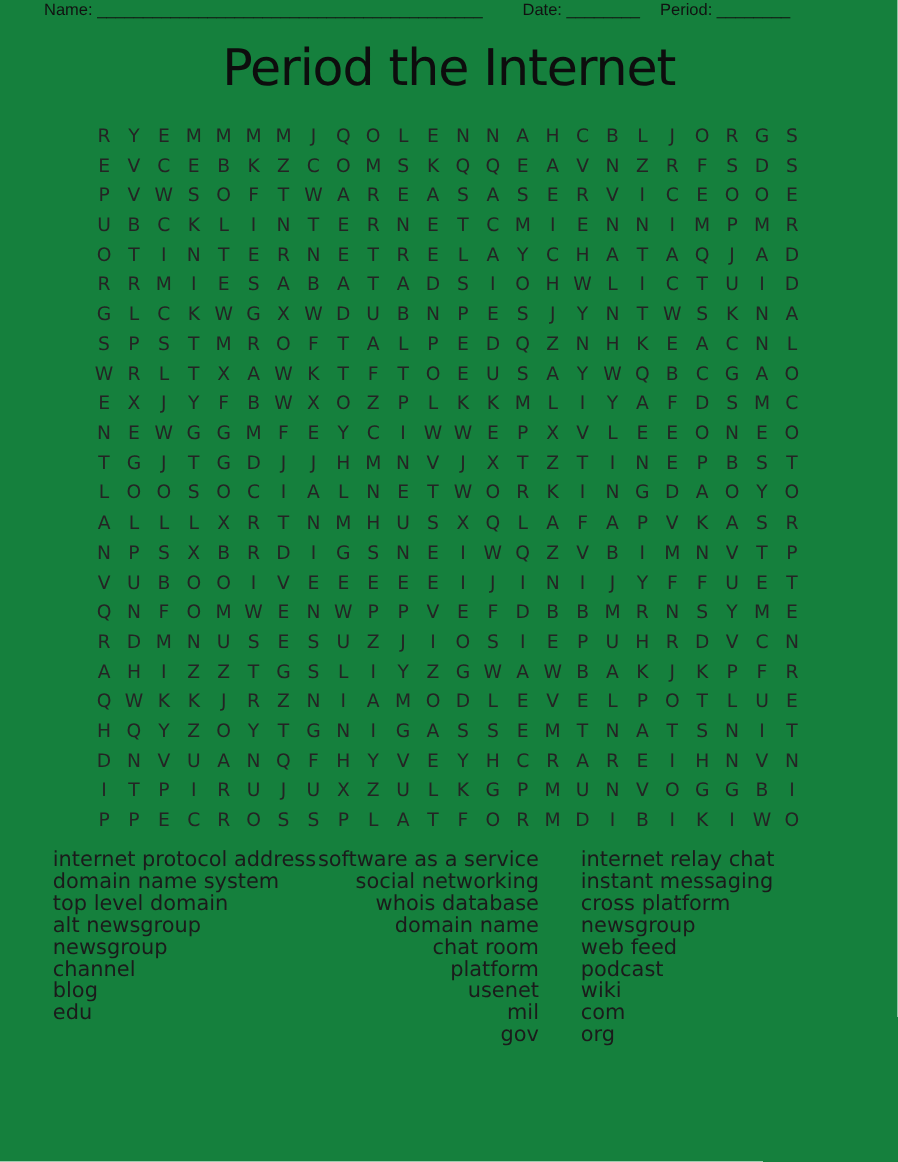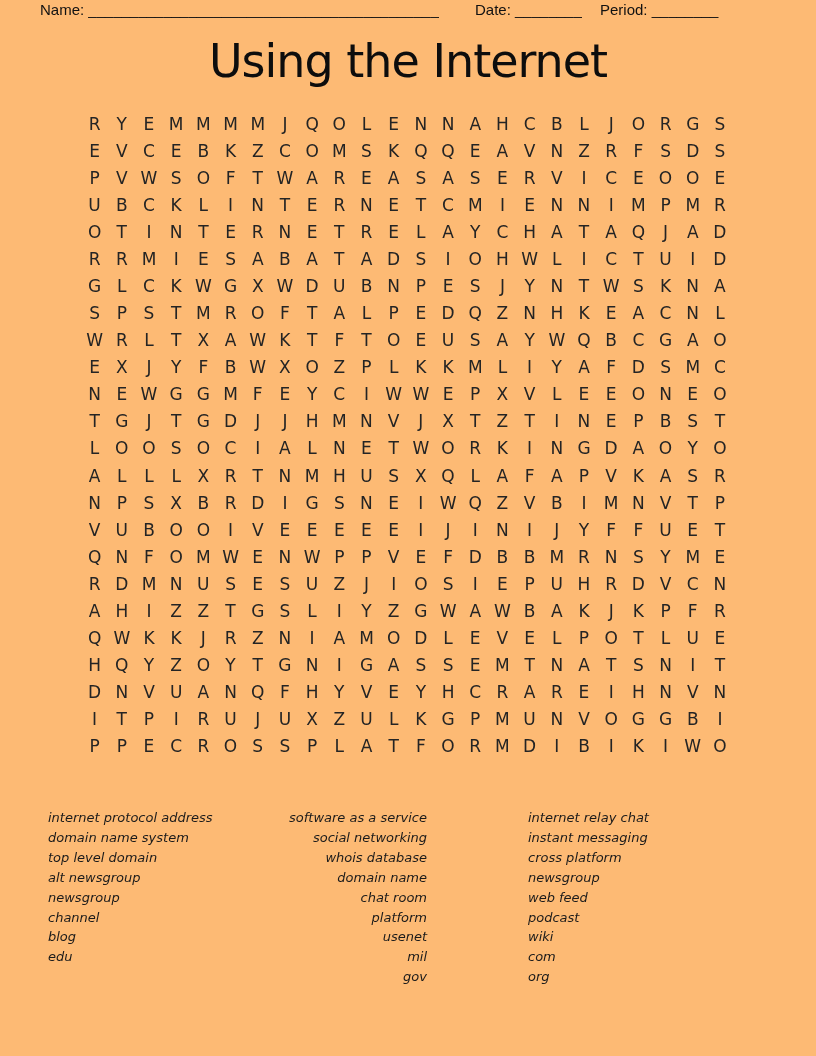--- a/index.html
+++ b/index.html
@@ -1,20 +1,20 @@
 <!DOCTYPE html>
 <html><head>
 <meta charset="utf-8">
 <style>
   html, body { margin: 0; padding: 0; background: #ffffff; }
   .page {
     position: relative;
     width: 816px;
     height: 1056px;
-    background: #fdba74;
+    background: #15803d;
     font-family: "DejaVu Sans", sans-serif;
     color: #1b1b1b;
     overflow: hidden;
   }
   
   .header {
     position: absolute;
     top: 0; left: 0; right: 0; height: 28px;
     font-family: "Liberation Sans", sans-serif;
     font-size: 15px;
@@ -48,25 +48,24 @@
   .cell {
     display: flex;
     align-items: center;
     justify-content: center;
     font-size: 17px;
     color: #242424;
   }
   
   .wordlist {
     position: absolute;
-    top: 808px;
-    font-size: 13px;
+    top: 772px;
+    font-size: 19px;
     line-height: 19.9px;
     color: #1b1b1b;
-    font-style: italic;
   }
   .wl-1 { left: 48px; }
   .wl-2 { left: 289px; text-align: right; }
   .wl-3 { left: 528px; }
   .word { white-space: nowrap; }
 </style>
 </head>
 <body>
 
 <div class="page">
@@ -79,21 +78,21 @@
     <span class="hdr-item hdr-date">
       <span>Date:</span>
       <span class="hdr-line">________</span>
     </span>
     <span class="hdr-item hdr-period">
       <span>Period:</span>
       <span class="hdr-line">________</span>
     </span>
   </div>
 
-  <h1 class="title">Using the Internet</h1>
+  <h1 class="title">Period the Internet</h1>
 
   <div class="grid">
       <span class="cell">R</span>
       <span class="cell">Y</span>
       <span class="cell">E</span>
       <span class="cell">M</span>
       <span class="cell">M</span>
       <span class="cell">M</span>
       <span class="cell">M</span>
       <span class="cell">J</span>

